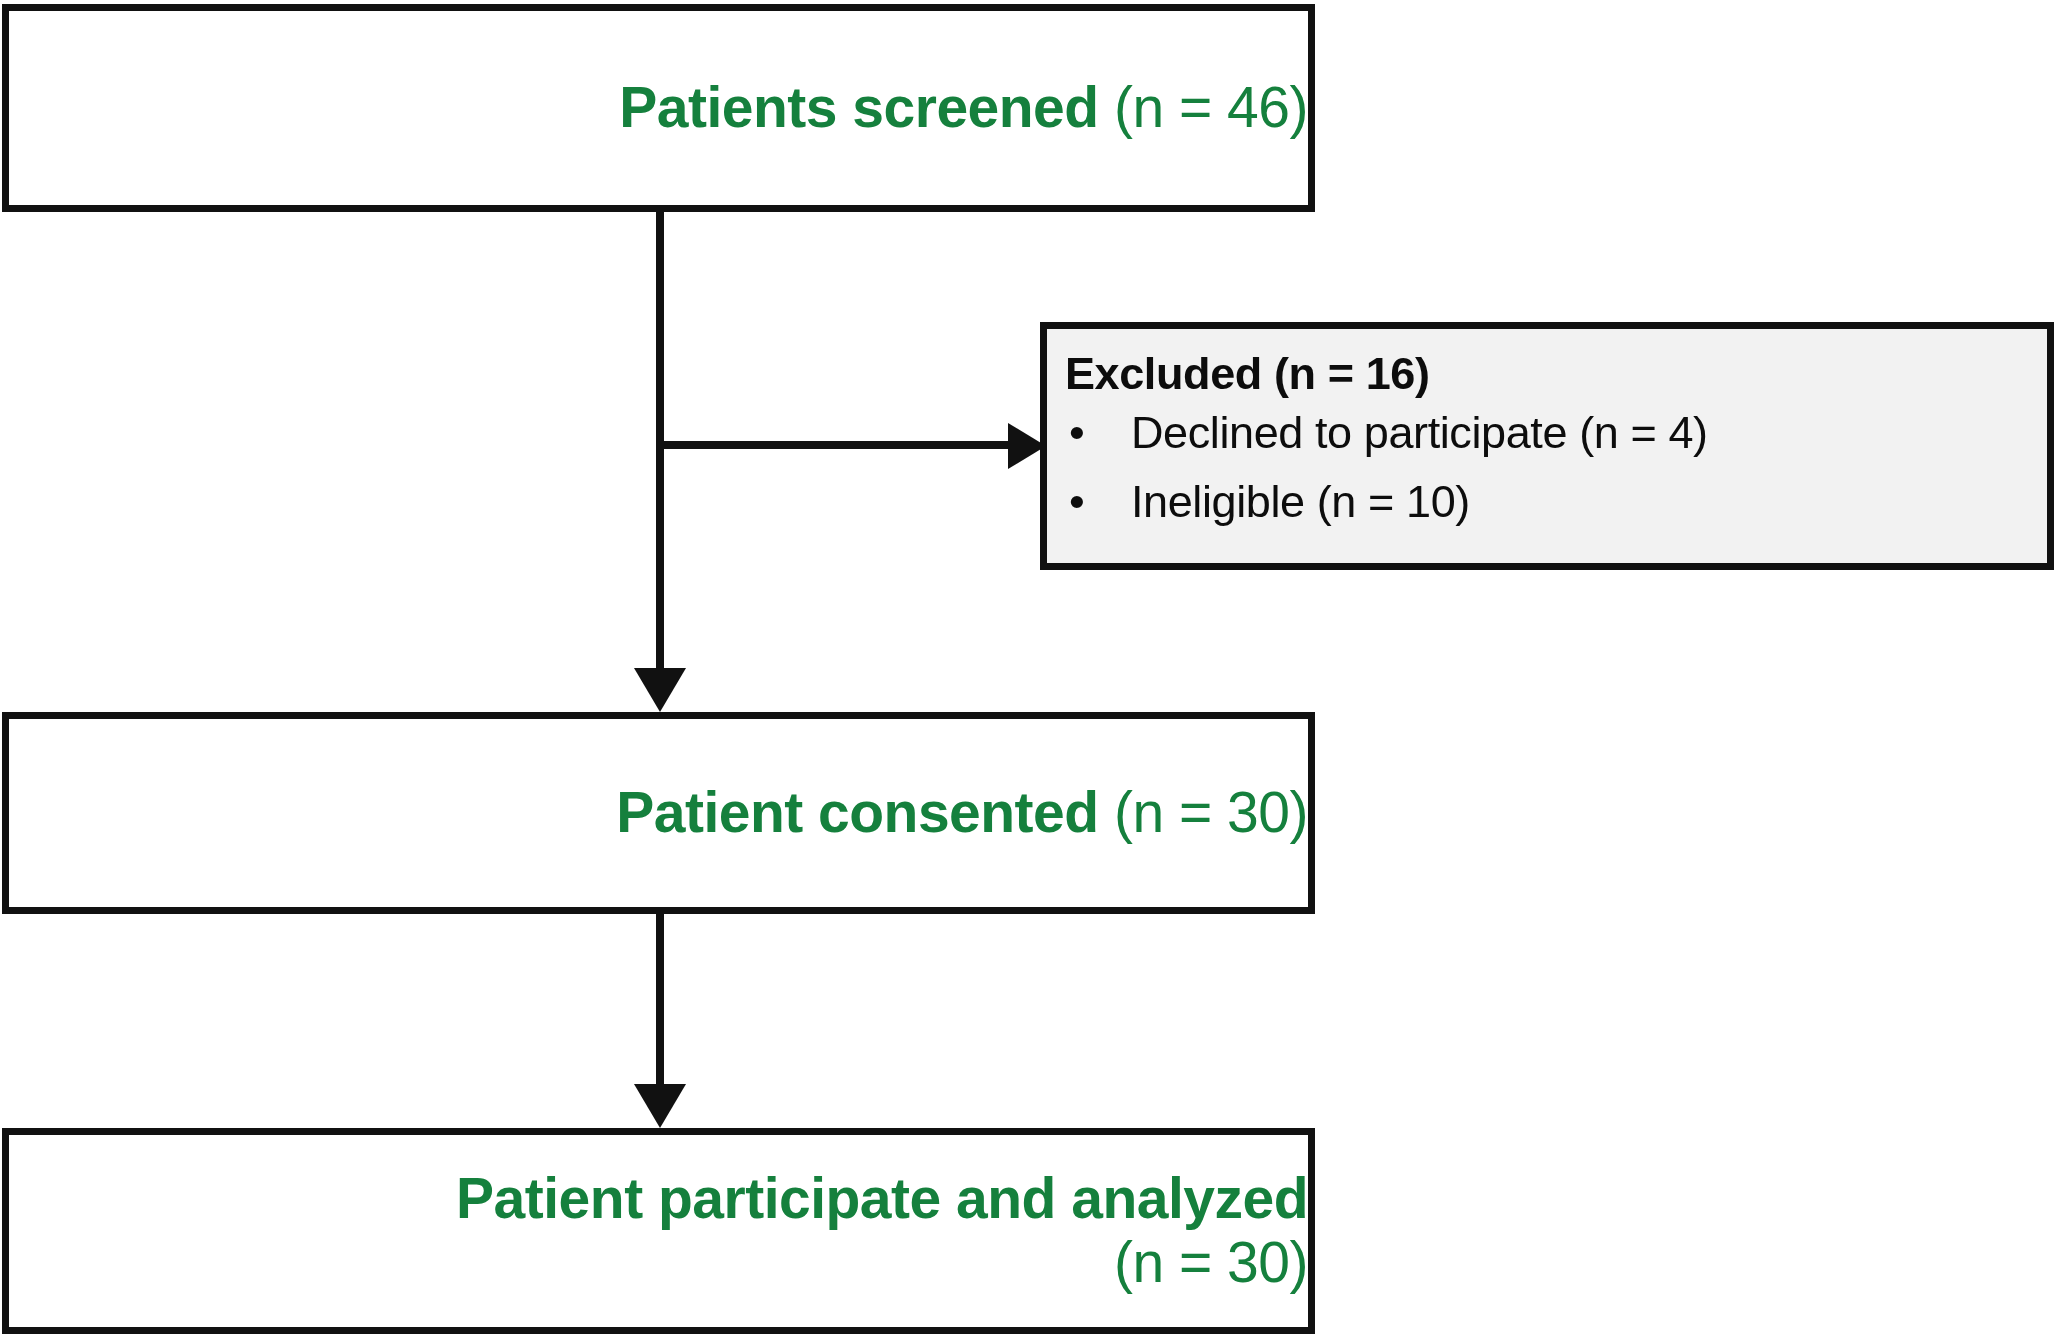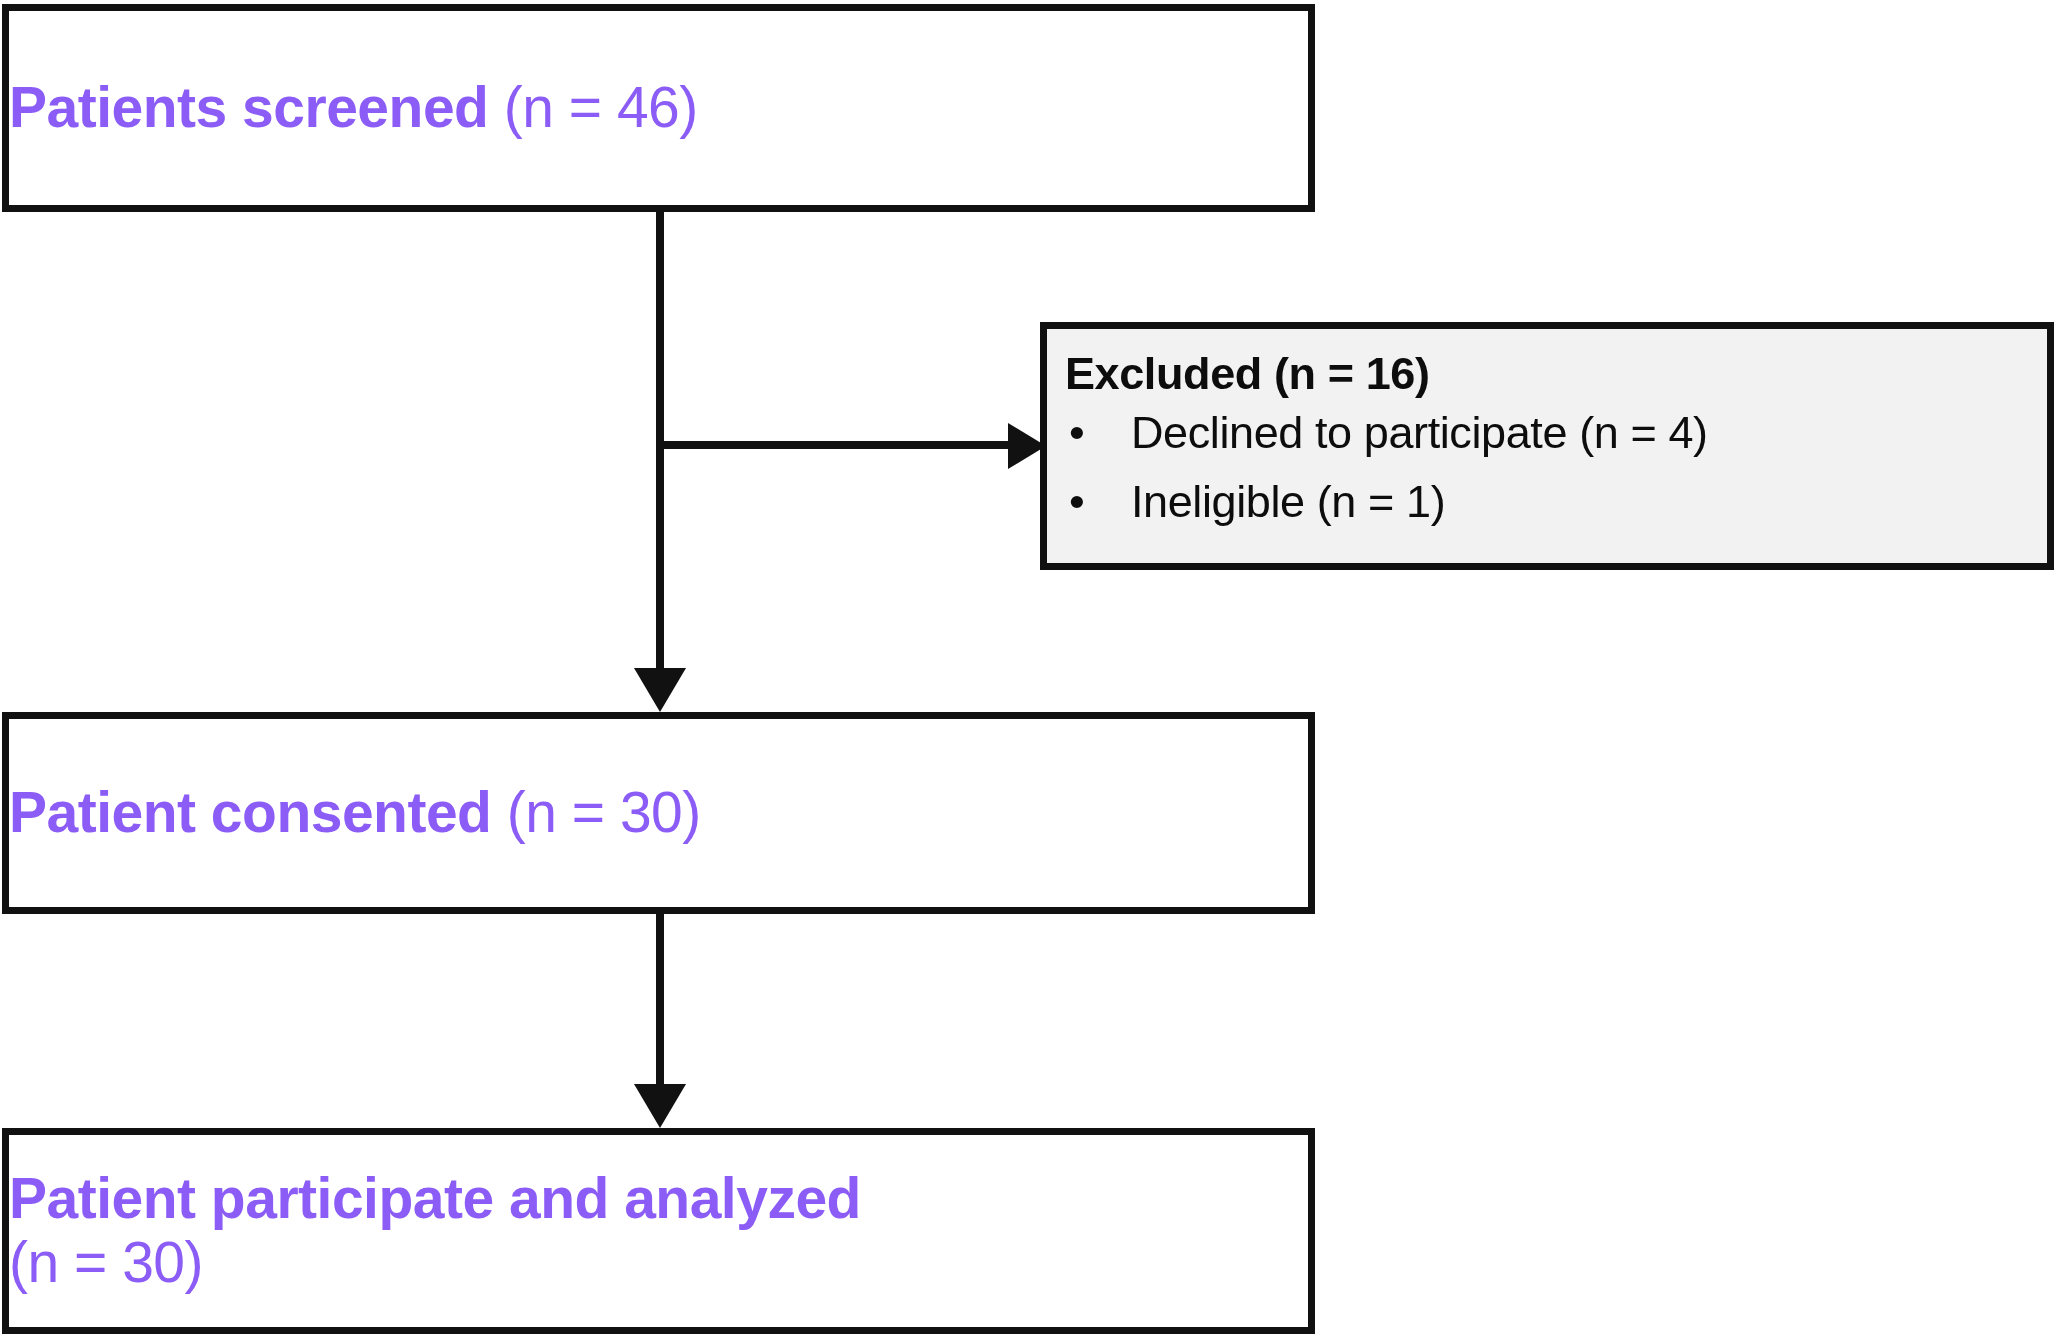--- a/index.html
+++ b/index.html
@@ -64,24 +64,24 @@
     left: 1040px;
     top: 322px;
     width: 1014px;
     height: 248px;
     padding: 18px 10px 10px 12px;
   }
 
   
   .node-line {
     width: 100%;
-    text-align: left;
+    text-align: right;
     font-size: 57px;
     line-height: 1.12;
-    color: #8b5cf6;
+    color: #15803d;
     letter-spacing: -0.5px;
     white-space: nowrap;
   }
 
   .node-line .lbl {
     font-weight: bold;
   }
 
   .node-line .num {
     font-weight: normal;
@@ -206,21 +206,21 @@
 
   <div class="node shaded" id="box-excluded">
     <div class="excl-title">Excluded (n = 16)</div>
     <ul class="excl-list">
       <li class="excl-item">
         <span class="bullet">•</span>
         <span>Declined to participate (n = 4)</span>
       </li>
       <li class="excl-item">
         <span class="bullet">•</span>
-        <span>Ineligible (n = 1)</span>
+        <span>Ineligible (n = 10)</span>
       </li>
     </ul>
   </div>
 
   <div class="node" id="box-consented">
     <div class="node-line">
       <span class="lbl">Patient consented</span>
       <span class="num">(n = 30)</span>
     </div>
   </div>

